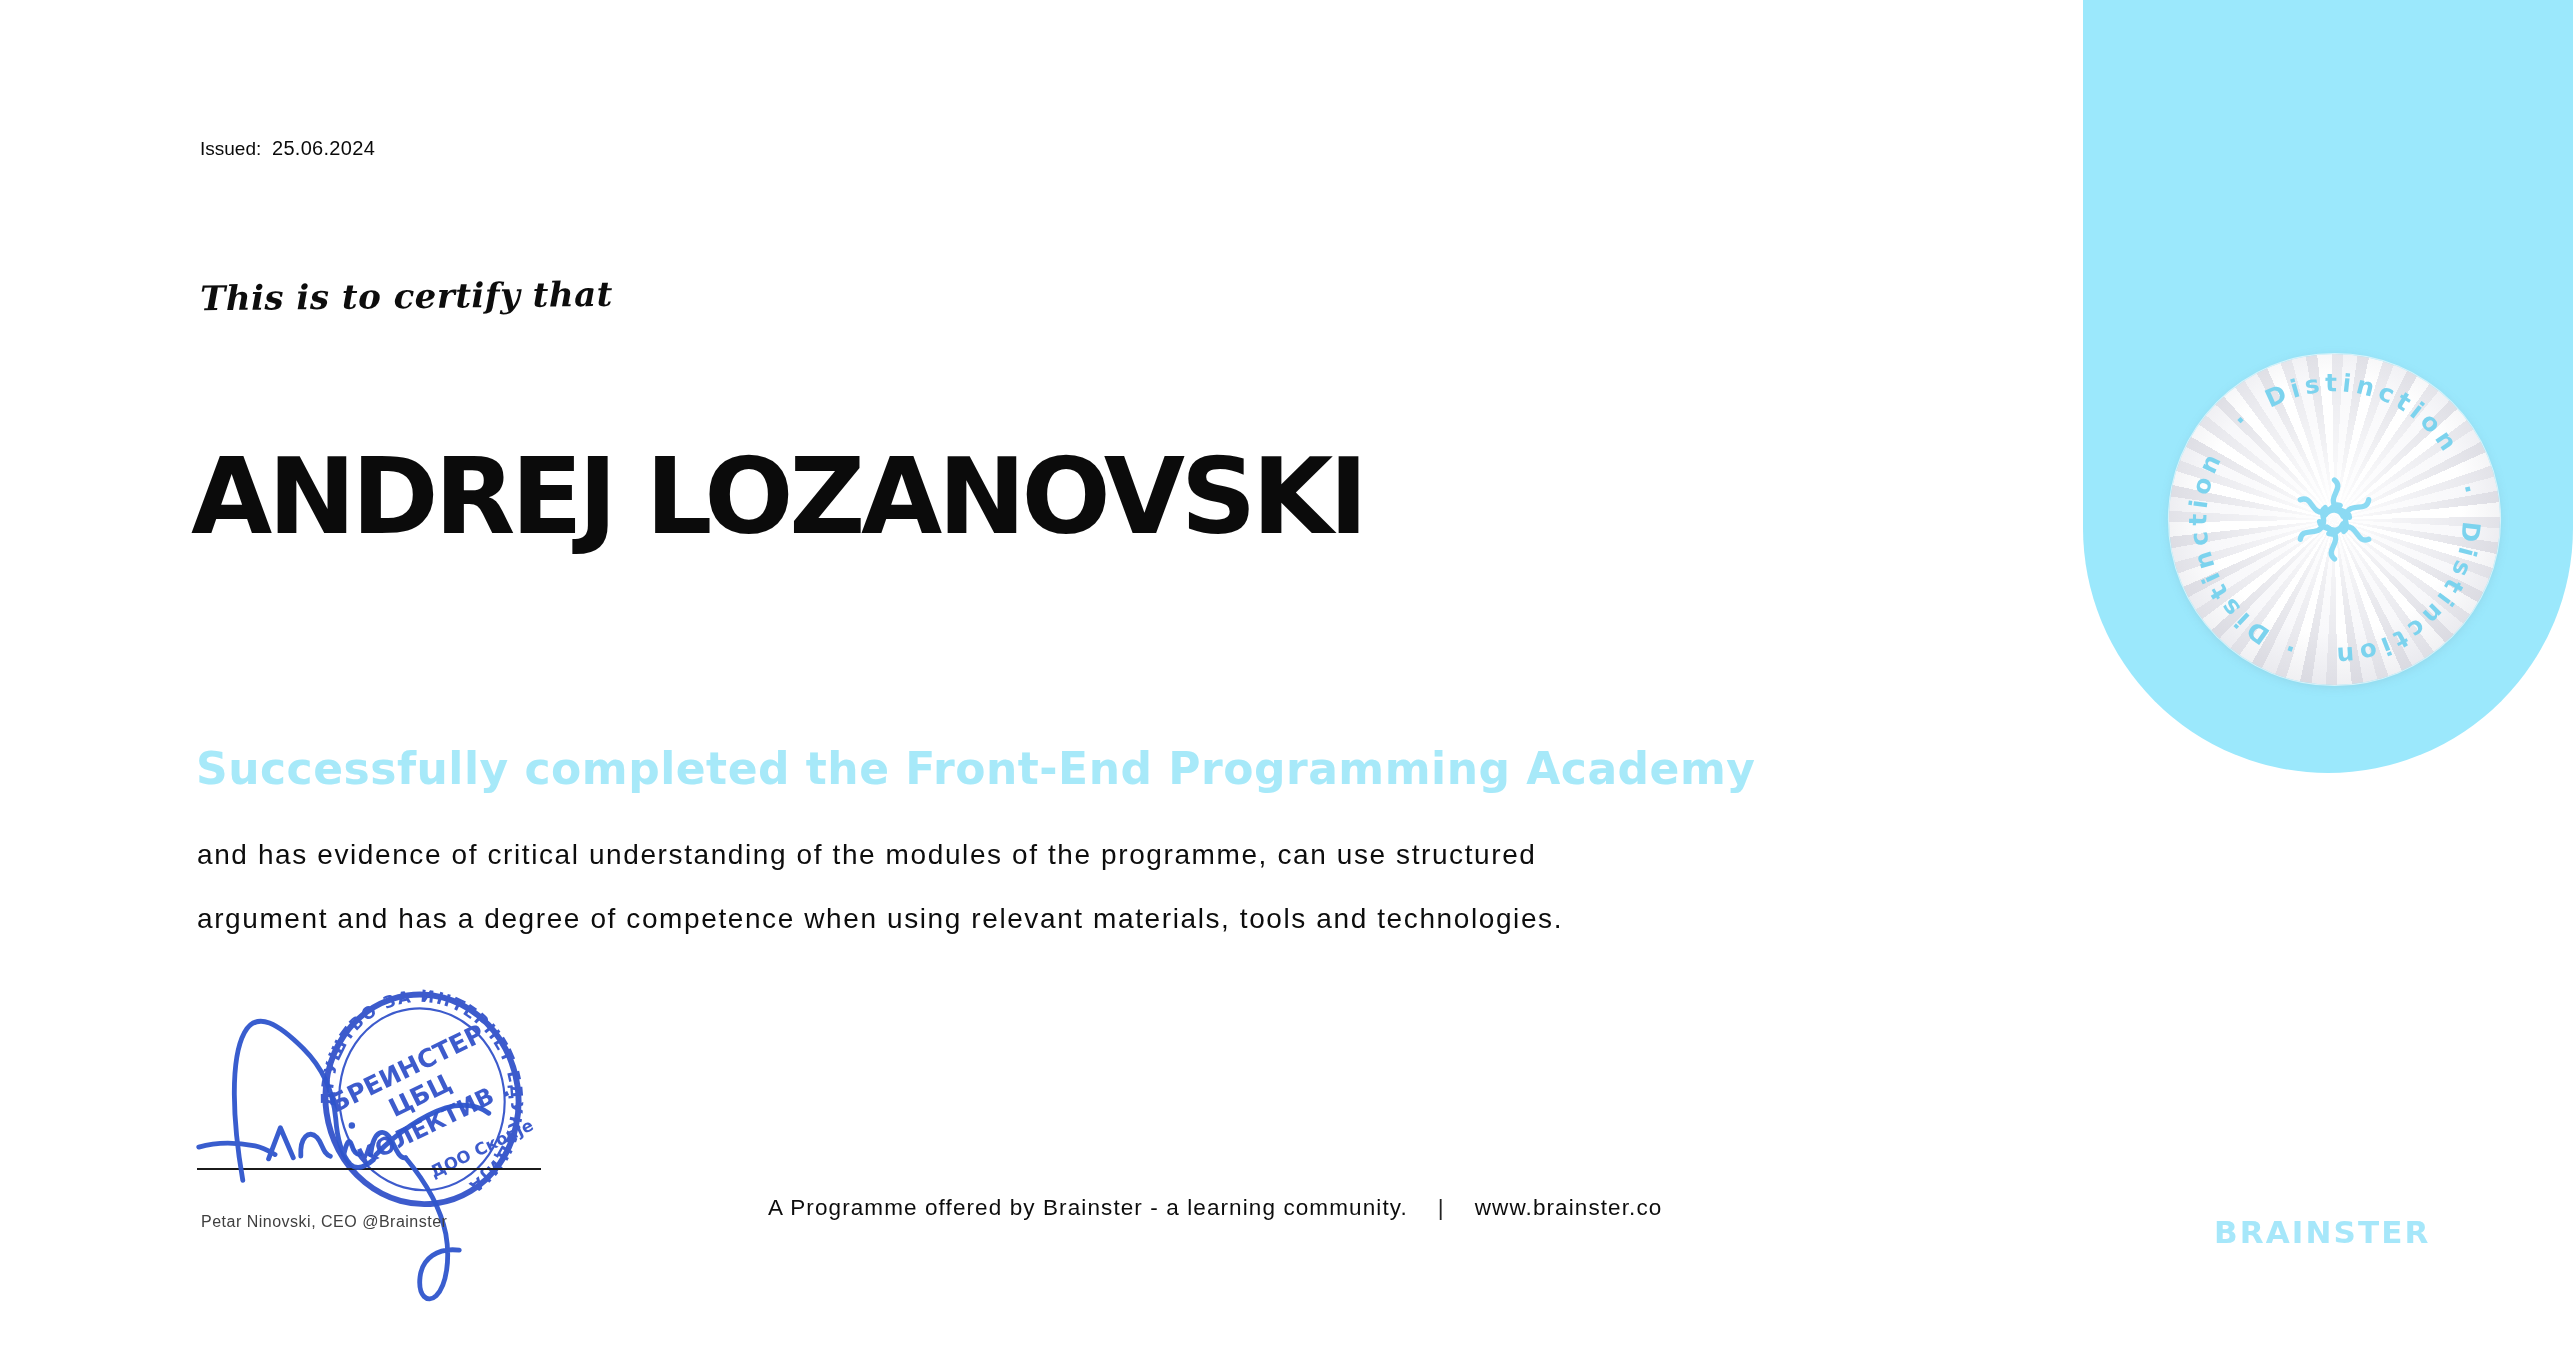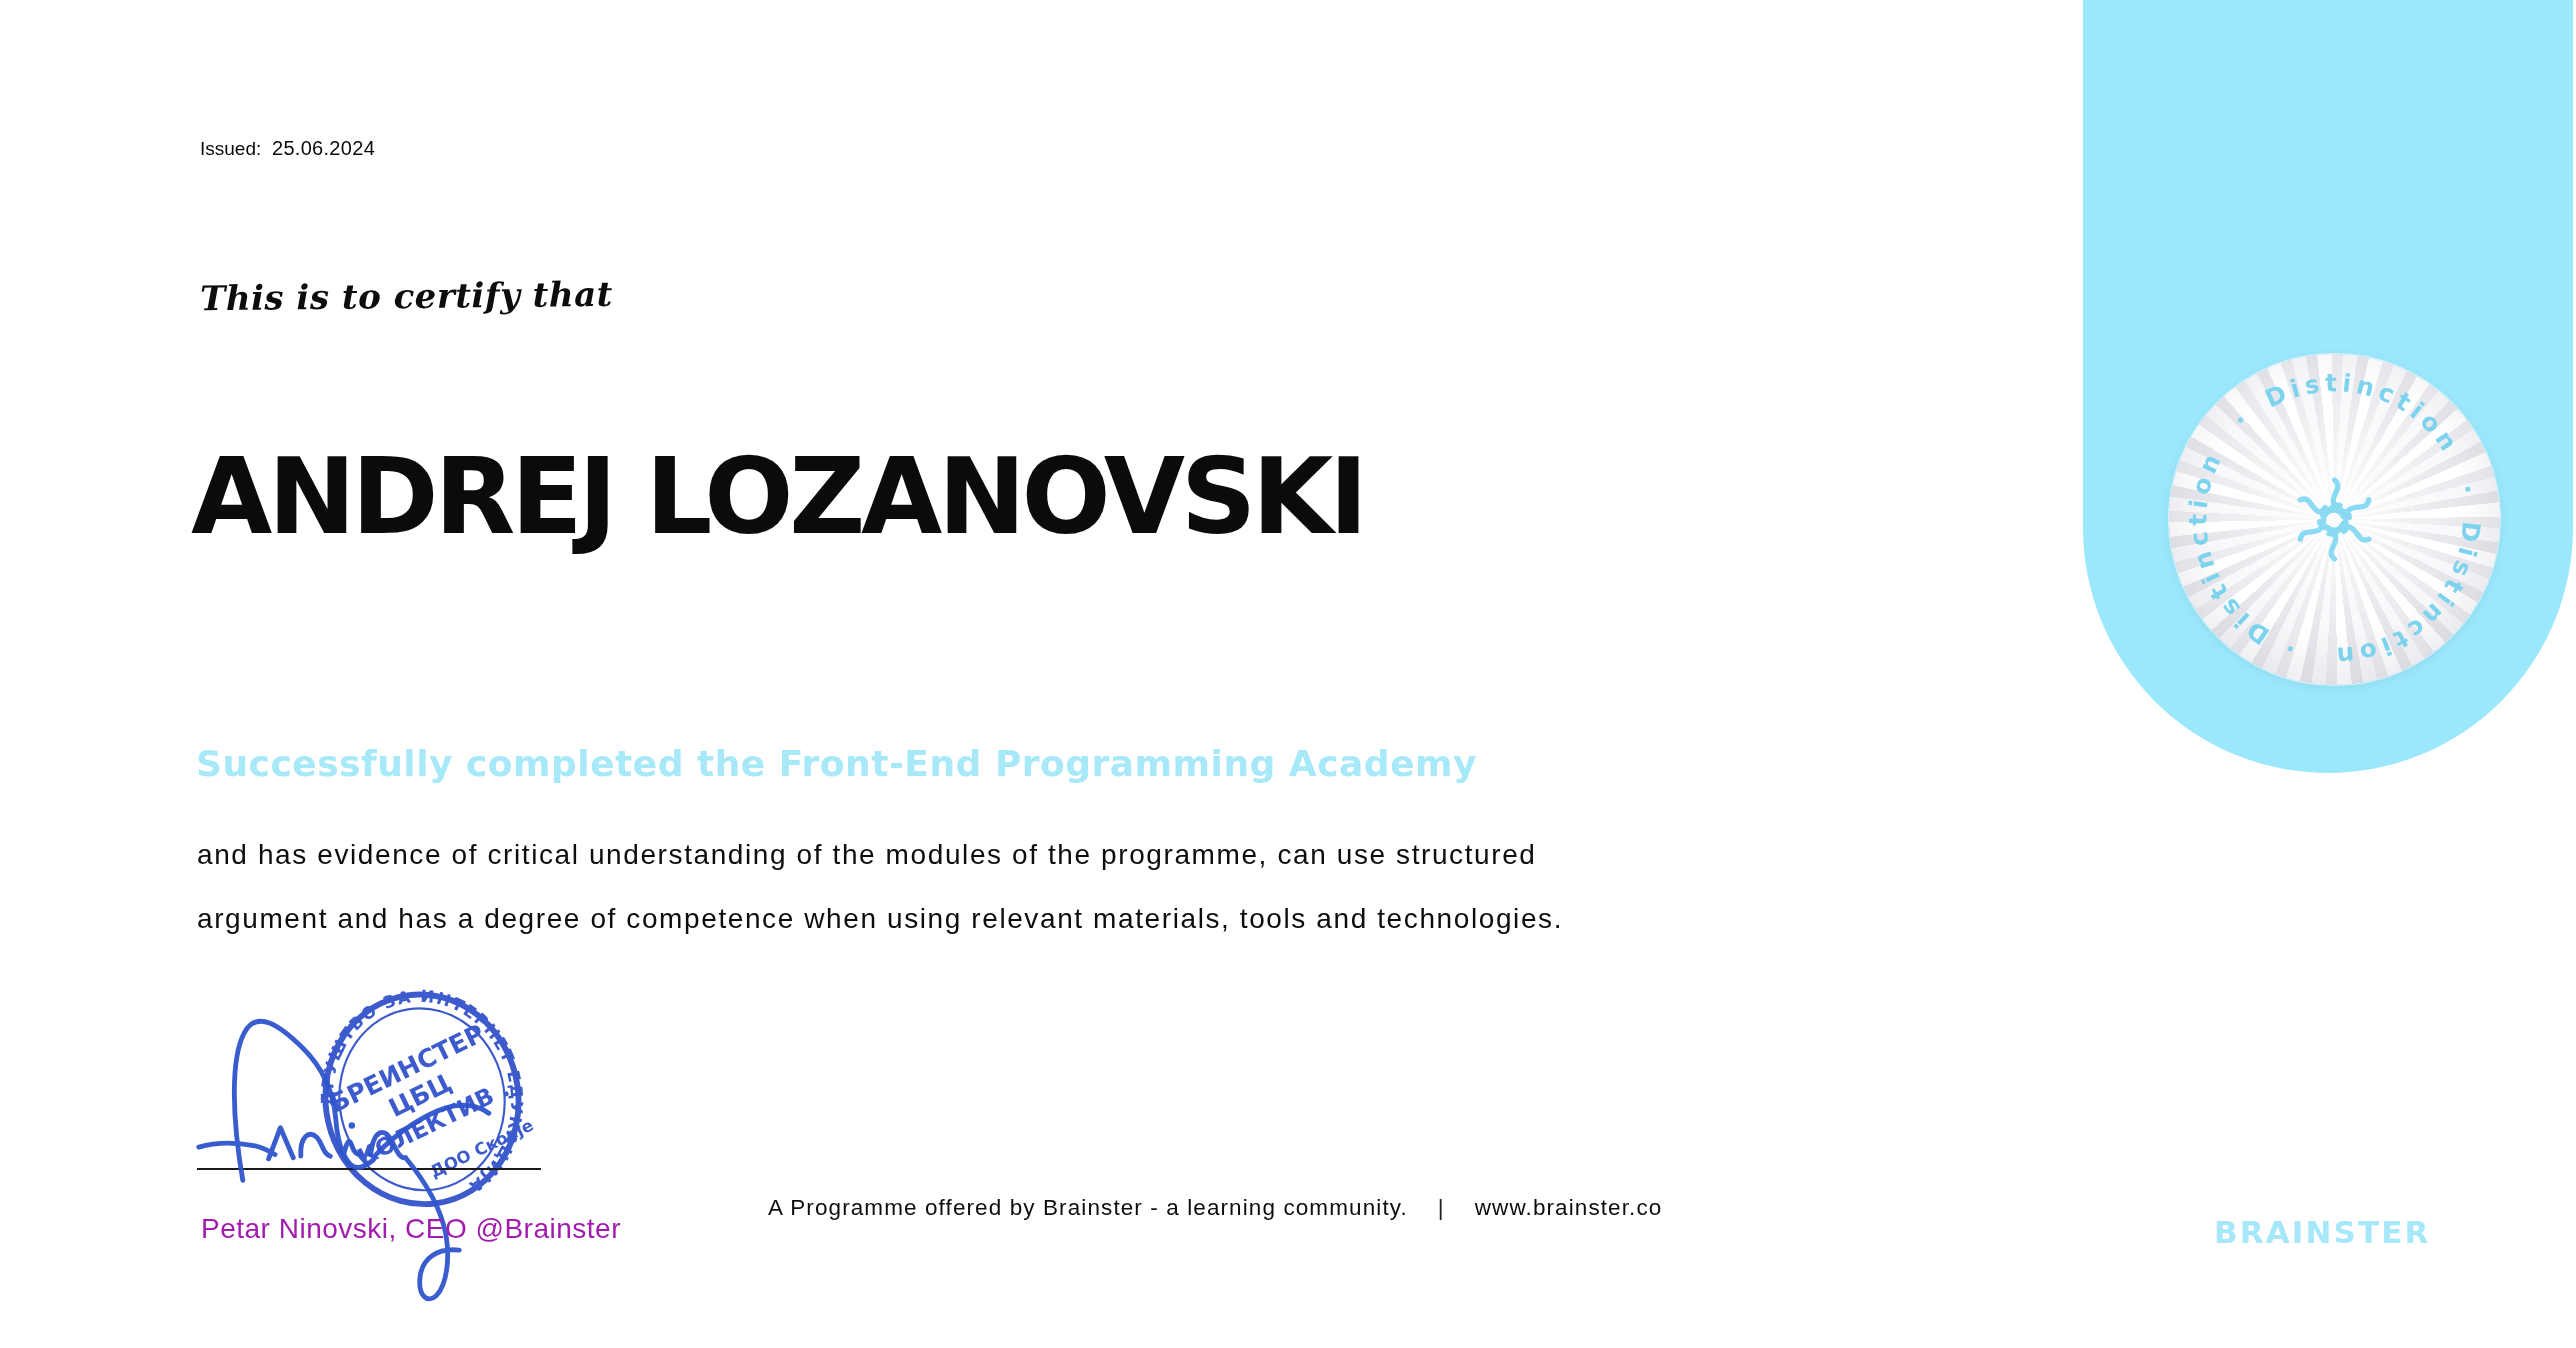--- a/index.html
+++ b/index.html
@@ -35,32 +35,32 @@
     font-family:"DejaVu Serif",cursive,serif;font-style:italic;font-weight:700;
     font-size:34px;color:#0d0d0d;letter-spacing:0.5px;transform:rotate(-.6deg);
   }
   .name{
     position:absolute;left:191px;top:436px;
     font-family:"DejaVu Sans",sans-serif;font-weight:900;font-size:105px;
     letter-spacing:-4.3px;color:#0b0b0b;white-space:nowrap;
   }
   .headline{
     position:absolute;left:196px;top:743px;
-    font-family:"DejaVu Sans",sans-serif;font-weight:bold;font-size:36px;
+    font-family:"DejaVu Sans",sans-serif;font-weight:bold;font-size:44px;
     color:#a7e9f9;letter-spacing:0.5px;white-space:nowrap;
   }
   .body-text{
     position:absolute;left:197px;top:823px;font-size:28px;color:#0d0d0d;
     letter-spacing:1.6px;line-height:64px;white-space:nowrap;
   }
   
   .stamp-svg{position:absolute;left:293px;top:960px;width:258px;height:300px;}
   .sig-svg{position:absolute;left:188px;top:987px;width:376px;height:333px;}
   .sign-line{position:absolute;left:197px;top:1168px;width:344px;height:1.6px;background:#1b1b1b;}
-  .signatory{position:absolute;left:201px;top:1213px;font-size:28px;letter-spacing:0.5px;color:#a21caf;}
+  .signatory{position:absolute;left:201px;top:1213px;font-size:16px;letter-spacing:0.5px;color:#404040;}
   .stamp-ring-text{font-family:"DejaVu Sans",sans-serif;font-weight:bold;font-size:31px;letter-spacing:3px;fill:#2d4ec8;}
   .stamp-center-line{font-family:"DejaVu Sans",sans-serif;font-weight:bold;fill:#2d4ec8;}
   
   .footer{
     position:absolute;left:768px;top:1195px;display:flex;align-items:center;gap:30px;
     font-size:22.5px;color:#0d0d0d;letter-spacing:1.1px;white-space:nowrap;
   }
   .footer-sep{font-weight:300;color:#222;}
   .brand{
     position:absolute;left:2214px;top:1214px;

